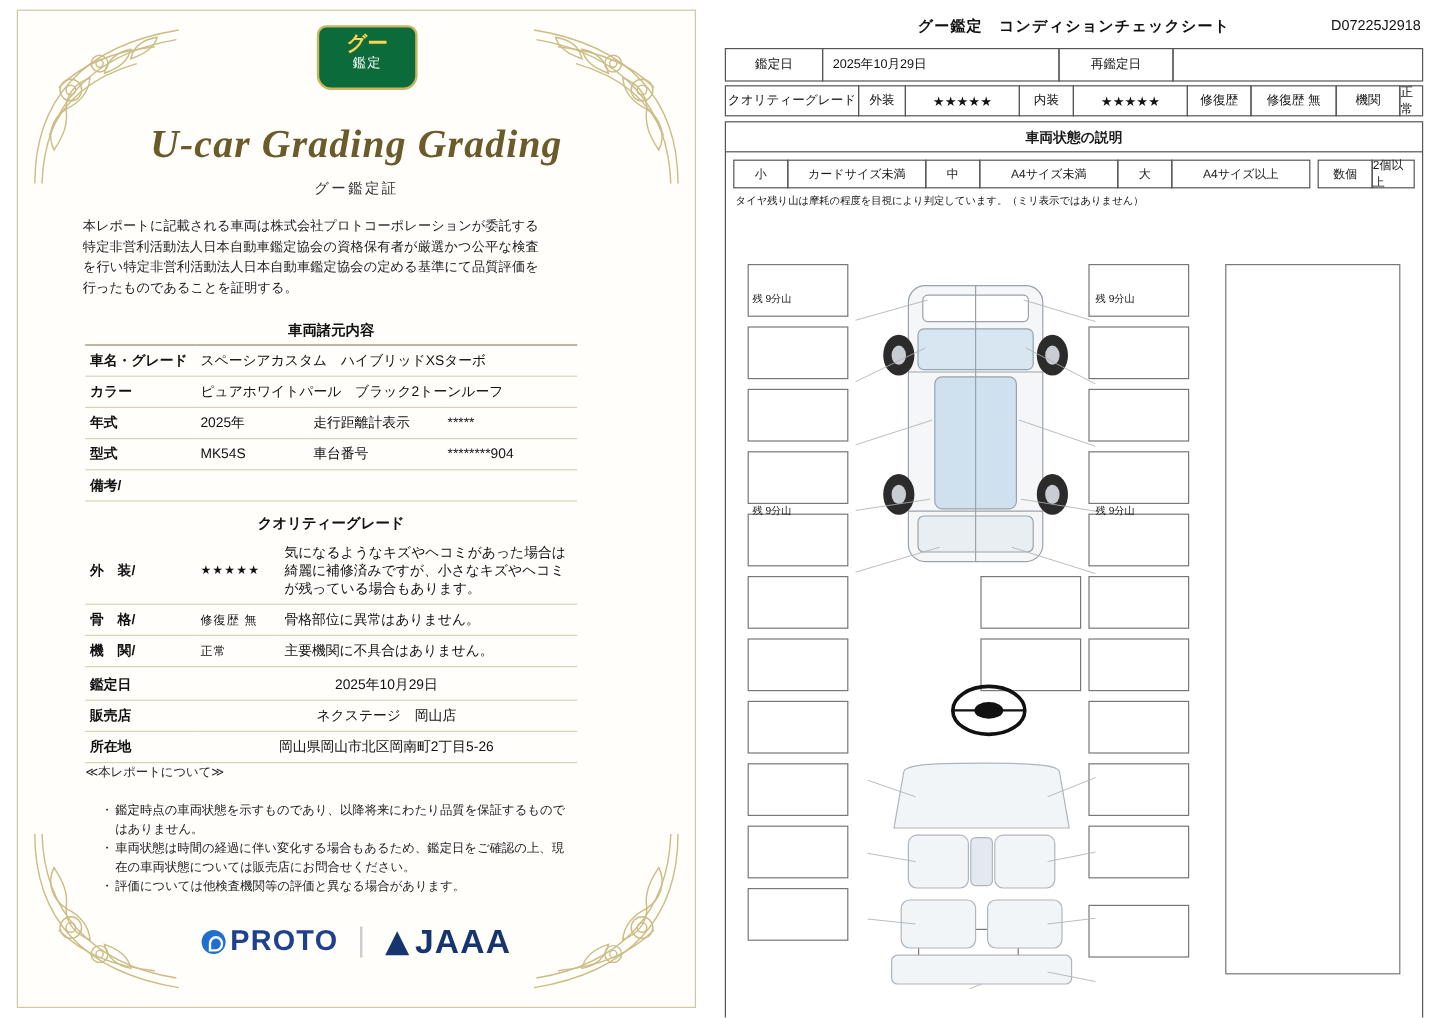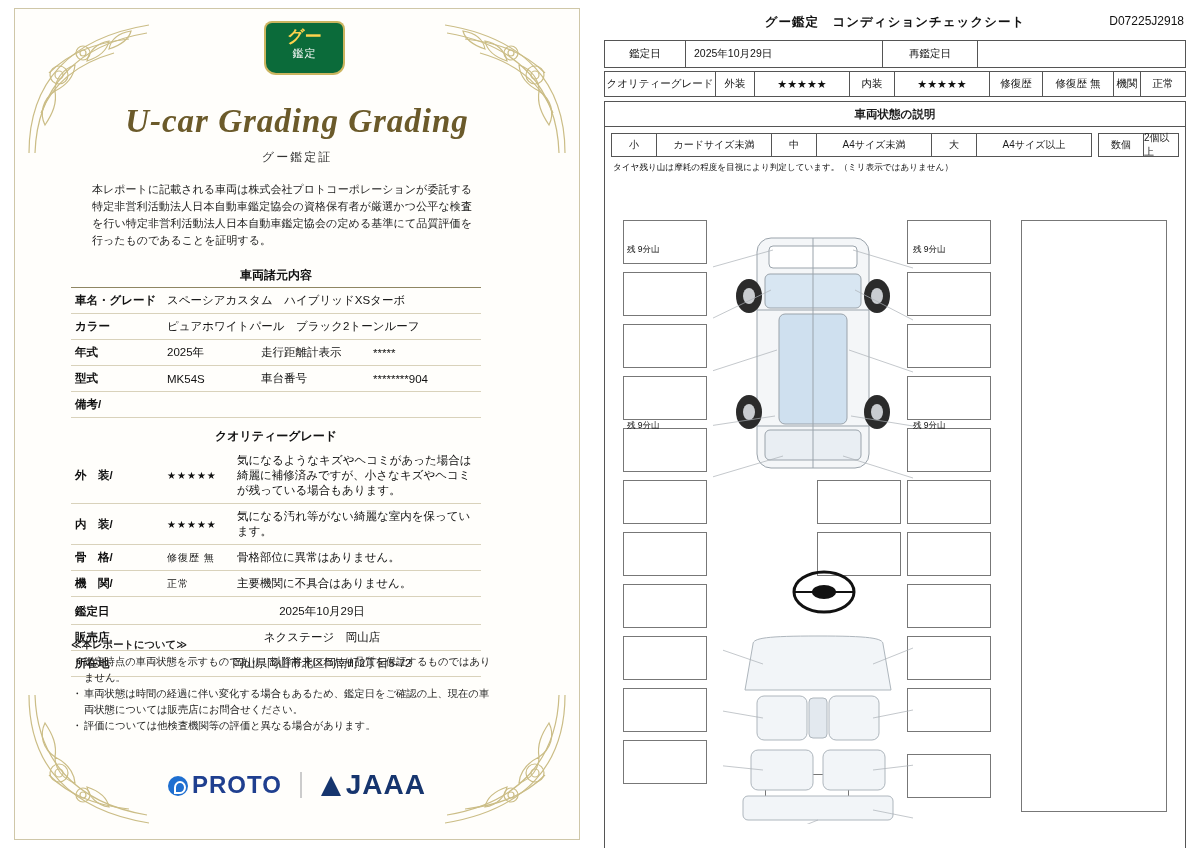--- a/index.html
+++ b/index.html
@@ -25,25 +25,24 @@
   .fl-tl{left:4px;top:4px;}
   .fl-tr{right:4px;top:4px;transform:scaleX(-1);}
   .fl-bl{left:4px;bottom:4px;transform:scaleY(-1);}
   .fl-br{right:4px;bottom:4px;transform:scale(-1,-1);}
 
   .goo-badge{
     position:absolute;left:50%;top:14px;transform:translateX(-50%);
     width:62px;height:52px;
   }
   .goo-badge .shield{
-    width:58px;height:50px;background:#0b6b3a;
+    width:80px;height:50px;background:#0b6b3a;
     border-radius:6px 6px 10px 10px;
     box-shadow:0 0 0 2px #cbb560;
     position:relative;
-    padding-left:19px;
   }
   .goo-badge .g1{
     position:absolute;left:0;right:0;top:5px;text-align:center;
     color:#ffd34d;font-size:17px;font-weight:bold;line-height:17px;
   }
   .goo-badge .g2{
     position:absolute;left:0;right:0;top:24px;text-align:center;
     color:#ffffff;font-size:11px;line-height:12px;letter-spacing:1px;
   }
 
@@ -52,21 +51,21 @@
     font-family:"Liberation Serif","DejaVu Serif",serif;
     font-style:italic;font-weight:bold;font-size:33px;color:#6b5a2a;
     letter-spacing:1px;
   }
   .title-sub{
     position:absolute;left:0;right:0;top:140px;text-align:center;
     font-size:12px;color:#333;letter-spacing:2px;
   }
 
   .intro{
-    position:absolute;left:77px;top:172px;width:380px;
+    position:absolute;left:54px;top:172px;width:380px;
     font-size:11px;line-height:1.55;color:#222;text-align:justify;
   }
 
   .sec-title{
     text-align:center;font-size:12px;font-weight:bold;color:#111;
     padding-bottom:3px;
   }
 
   .tbl{width:100%;border-collapse:collapse;font-size:11.5px;}
   .tbl td{padding:5px 4px;border-bottom:1px solid #d9d2bb;vertical-align:middle;}
@@ -75,22 +74,22 @@
   .stars{letter-spacing:1px;font-size:10px;color:#111;}
 
   .spec-wrap{position:absolute;left:56px;top:258px;width:410px;}
   .spec-wrap .toprule{border-top:1px solid #8f8662;}
   .qg-title{margin-top:10px;}
 
   .note{
     position:absolute;left:56px;top:628px;width:420px;
     font-size:10.3px;line-height:1.5;color:#222;
   }
-  .note .hd{margin-bottom:2px;font-weight:bold;}
-  .note ul{margin:0;padding-left:13px;list-style:none;}
+  .note .hd{margin-bottom:16px;}
+  .note ul{margin:12px;padding-left:13px;list-style:none;}
   .note li{position:relative;margin-bottom:1px;}
   .note li:before{content:"・";position:absolute;left:-12px;}
 
   .logos{
     position:absolute;left:0;right:0;bottom:38px;text-align:center;
   }
   .logo-proto{
     display:inline-block;vertical-align:middle;
     font-size:24px;font-weight:bold;color:#1f3f8f;letter-spacing:1px;
   }
@@ -267,25 +266,20 @@
 
       <div class="sec-title qg-title">クオリティーグレード</div>
       <table class="tbl">
         <tbody>
             <tr>
           <td class="lbl" style="width:52px">外　装/</td>
           <td class="stars" style="width:62px">★★★★★</td>
           <td class="val">気になるようなキズやヘコミがあった場合は綺麗に補修済みですが、小さなキズやヘコミが残っている場合もあります。</td>
         </tr>
         <tr>
-          <td class="lbl">内　装/</td>
-          <td class="stars">★★★★★</td>
-          <td class="val">気になる汚れ等がない綺麗な室内を保っています。</td>
-        </tr>
-        <tr>
           <td class="lbl">骨　格/</td>
           <td class="stars">修復歴 無</td>
           <td class="val">骨格部位に異常はありません。</td>
         </tr>
         <tr>
           <td class="lbl">機　関/</td>
           <td class="stars">正常</td>
           <td class="val">主要機関に不具合はありません。</td>
         </tr>
       </tbody>
@@ -296,21 +290,21 @@
             <tr>
           <td class="lbl" style="width:66px">鑑定日</td>
           <td class="val" style="text-align:center">2025年10月29日</td>
         </tr>
         <tr>
           <td class="lbl">販売店</td>
           <td class="val" style="text-align:center">ネクステージ　岡山店</td>
         </tr>
         <tr>
           <td class="lbl">所在地</td>
-          <td class="val" style="text-align:center">岡山県岡山市北区岡南町2丁目5-72</td>
+          <td class="val" style="text-align:center">岡山県岡山市北区岡南町2丁目5-26</td>
         </tr>
       </tbody>
         </table>
     </div>
 
     <div class="note">
       <div class="hd">≪本レポートについて≫</div>
       <ul>
         <li>鑑定時点の車両状態を示すものであり、以降将来にわたり品質を保証するものではありません。</li>
         <li>車両状態は時間の経過に伴い変化する場合もあるため、鑑定日をご確認の上、現在の車両状態については販売店にお問合せください。</li>
@@ -344,21 +338,21 @@
     </div>
 
     <div class="row2">
       <div class="c" style="width:112px">クオリティーグレード</div>
       <div class="c" style="width:40px">外装</div>
       <div class="c" style="width:96px;font-size:11px">★★★★★</div>
       <div class="c" style="width:46px">内装</div>
       <div class="c" style="width:96px;font-size:11px">★★★★★</div>
       <div class="c" style="width:54px">修復歴</div>
       <div class="c" style="width:72px">修復歴 無</div>
-      <div class="c" style="width:28px">機関</div>
+      <div class="c" style="width:54px">機関</div>
       <div class="c" style="flex:1">正常</div>
     </div>
 
     <div class="panel">
       <div class="panel-hd">車両状態の説明</div>
 
       <div class="legend">
         <div class="lg" style="width:46px">小</div>
         <div class="lg" style="width:116px">カードサイズ未満</div>
         <div class="lg" style="width:46px">中</div>

